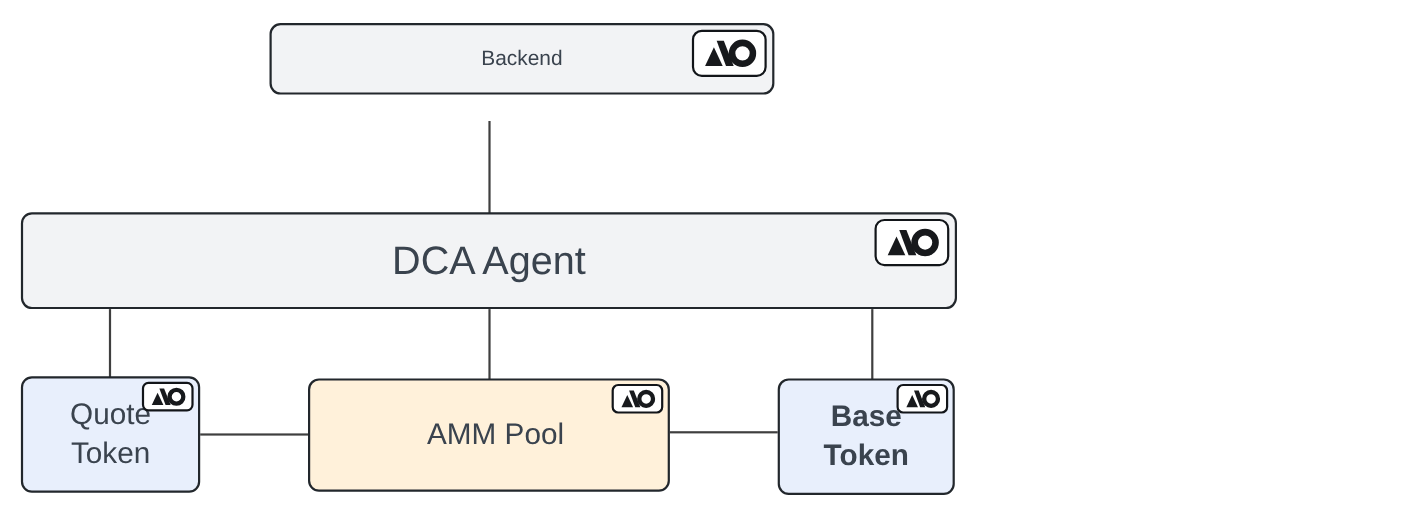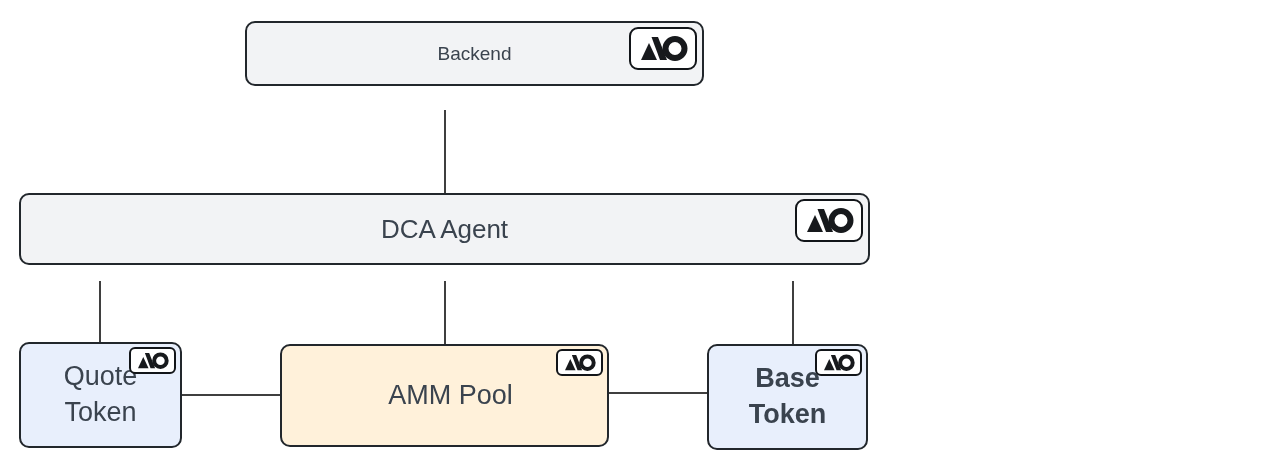--- a/index.html
+++ b/index.html
@@ -25,21 +25,21 @@
     align-items: center;
     justify-content: center;
     color: #3a434e;
     z-index: 2;
   }
   .node.gray   { background: #f2f3f5; }
   .node.blue   { background: #e8effc; }
   .node.orange { background: #fff1da; }
 
   .node-backend   { left: 215px; top: 21px;  width: 459px; height: 65px;  font-size: 19px; margin-left: 30px; }
-  .node-dca-agent { left: 19px;  top: 193px; width: 851px; height: 72px;  font-size: 26px; }
+  .node-dca-agent { left: 19px;  top: 193px; width: 851px; height: 88px;  font-size: 36px; }
   .node-quote     { left: 19px;  top: 342px; width: 163px; height: 106px; font-size: 27px; }
   .node-amm       { left: 280px; top: 344px; width: 329px; height: 103px; font-size: 27px; padding-left: 12px; }
   .node-base      { left: 707px; top: 344px; width: 161px; height: 106px; font-size: 27px; font-weight: bold; }
 
   .node-line { line-height: 1.33; white-space: nowrap; }
 
   .badge {
     position: absolute;
     background: #ffffff;
     border: 2px solid #121519;

